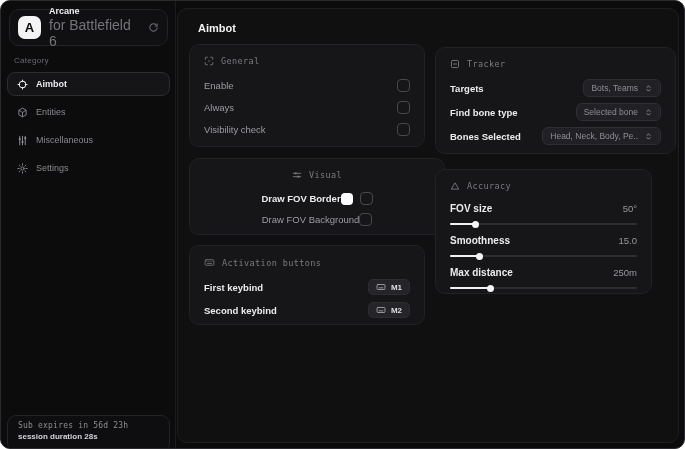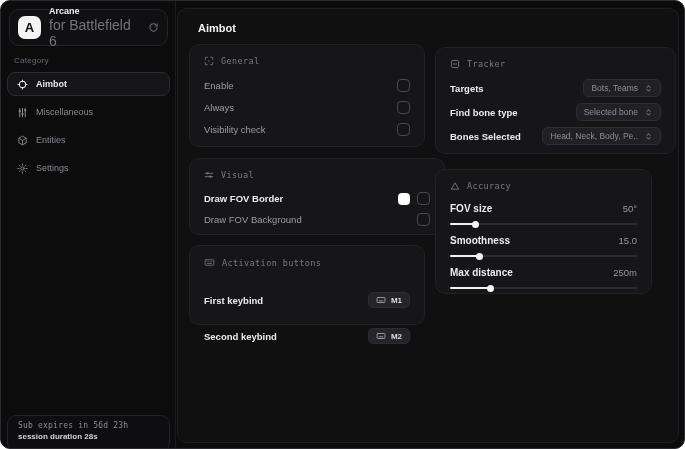--- a/index.html
+++ b/index.html
@@ -34,22 +34,22 @@
   .card{position:absolute;background:#161618;border:1px solid #212126;border-radius:10px;padding:11px 14px;display:flex;flex-direction:column;}
   .card-header{display:flex;align-items:center;gap:7px;color:#7a7a81;font-family:"DejaVu Sans Mono","Liberation Mono",monospace;font-size:8.5px;letter-spacing:.4px;margin-bottom:4px;}
   .row{display:flex;align-items:center;justify-content:space-between;}
   .row-label{font-size:9.5px;color:#9c9ca3;}
   .row-label.bright{color:#ececef;font-weight:700;}
   .checkbox{width:13px;height:13px;border:1.5px solid #48484f;border-radius:4px;background:transparent;cursor:pointer;}
   .row-right{display:flex;align-items:center;gap:7px;}
   .swatch{width:12px;height:12px;border-radius:4px;cursor:pointer;}
   
   .card-general{left:11px;top:35px;width:236px;height:103px;gap:9px;}
-  .card-visual{left:11px;top:149px;width:256px;height:77px;gap:8px;}
-  .card-activation{left:11px;top:236px;width:236px;height:80px;gap:20px;}
+  .card-visual{left:11px;top:149px;width:256px;height:77px;gap:8px;align-items:center;}
+  .card-activation{left:11px;top:236px;width:236px;height:80px;gap:7px;}
   .card-tracker{left:257px;top:38px;width:241px;height:107px;gap:6px;}
   .card-accuracy{left:257px;top:160px;width:217px;height:125px;gap:5px;}
   
   .key-chip{display:flex;align-items:center;gap:5px;background:#242429;border:1px solid #2c2c31;border-radius:5px;padding:2px 7px;font-size:8px;font-weight:700;color:#dededf;font-family:inherit;cursor:pointer;}
   .key-chip .icon{color:#a9a9af;}
   .select-chip{display:flex;align-items:center;gap:6px;background:#202025;border:1px solid #2e2e34;border-radius:6px;padding:3px 7px;font-size:8.5px;color:#8e8e96;font-family:inherit;cursor:pointer;max-width:150px;justify-content:center;}
   .select-chip .val{white-space:nowrap;overflow:hidden;text-overflow:ellipsis;}
   .select-chip .icon{color:#9a9aa1;}
   
   .slider-group{display:flex;flex-direction:column;gap:6px;margin-top:3px;}
@@ -91,40 +91,40 @@
         <span class="icon">
           <svg width="11" height="11" viewBox="0 0 24 24" fill="none" stroke="currentColor" stroke-width="2.2" stroke-linecap="round">
               <circle cx="12" cy="12" r="7"></circle>
               <path d="M12 2v4M12 18v4M2 12h4M18 12h4"></path>
             </svg>
         </span>
         <span>Aimbot</span>
       </div>
       <div class="nav-item">
         <span class="icon">
+          <svg width="11" height="11" viewBox="0 0 24 24" fill="none" stroke="currentColor" stroke-width="2" stroke-linejoin="round">
+              <path d="M12 2.5l8 4.5v10l-8 4.5-8-4.5V7z"></path>
+              <path d="M12 12L4 7M12 12l8-5M12 12v9.5"></path>
+            </svg>
+        </span>
+        <span>Entities</span>
+      </div>
+      <div class="nav-item">
+        <span class="icon">
           <svg width="11" height="11" viewBox="0 0 24 24" fill="none" stroke="currentColor" stroke-width="2.2" stroke-linecap="round">
               <path d="M6 3v18M12 3v18M18 3v18"></path>
               <circle cx="6" cy="9" r="2.4" fill="currentColor" stroke="none"></circle>
               <circle cx="12" cy="15" r="2.4" fill="currentColor" stroke="none"></circle>
               <circle cx="18" cy="7" r="2.4" fill="currentColor" stroke="none"></circle>
             </svg>
         </span>
         <span>Miscellaneous</span>
       </div>
       <div class="nav-item">
         <span class="icon">
-          <svg width="11" height="11" viewBox="0 0 24 24" fill="none" stroke="currentColor" stroke-width="2" stroke-linejoin="round">
-              <path d="M12 2.5l8 4.5v10l-8 4.5-8-4.5V7z"></path>
-              <path d="M12 12L4 7M12 12l8-5M12 12v9.5"></path>
-            </svg>
-        </span>
-        <span>Entities</span>
-      </div>
-      <div class="nav-item">
-        <span class="icon">
           <svg width="11" height="11" viewBox="0 0 24 24" fill="none" stroke="currentColor" stroke-width="2" stroke-linecap="round">
               <circle cx="12" cy="12" r="3.5"></circle>
               <path d="M12 1.8v3M12 19.2v3M1.8 12h3M19.2 12h3M4.8 4.8l2.1 2.1M17.1 17.1l2.1 2.1M19.2 4.8l-2.1 2.1M6.9 17.1l-2.1 2.1"></path>
             </svg>
         </span>
         <span>Settings</span>
       </div>
     </nav>
 
     <div class="status-card">

